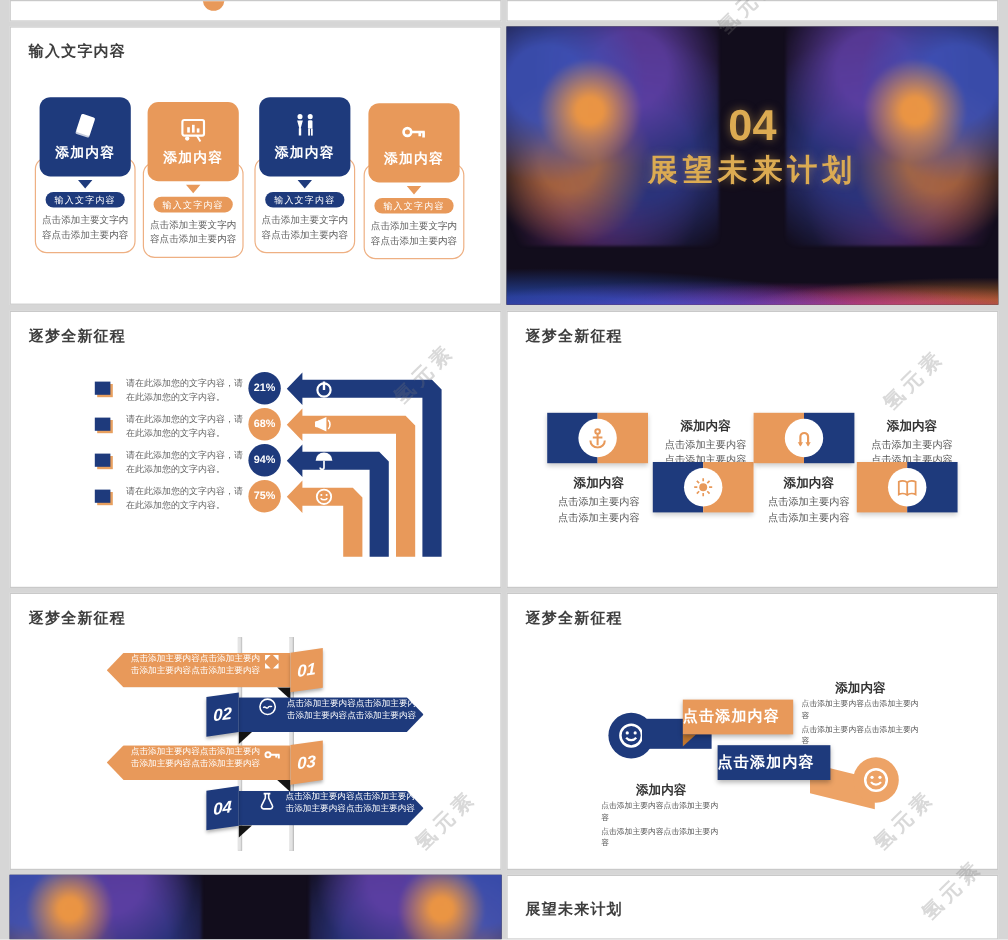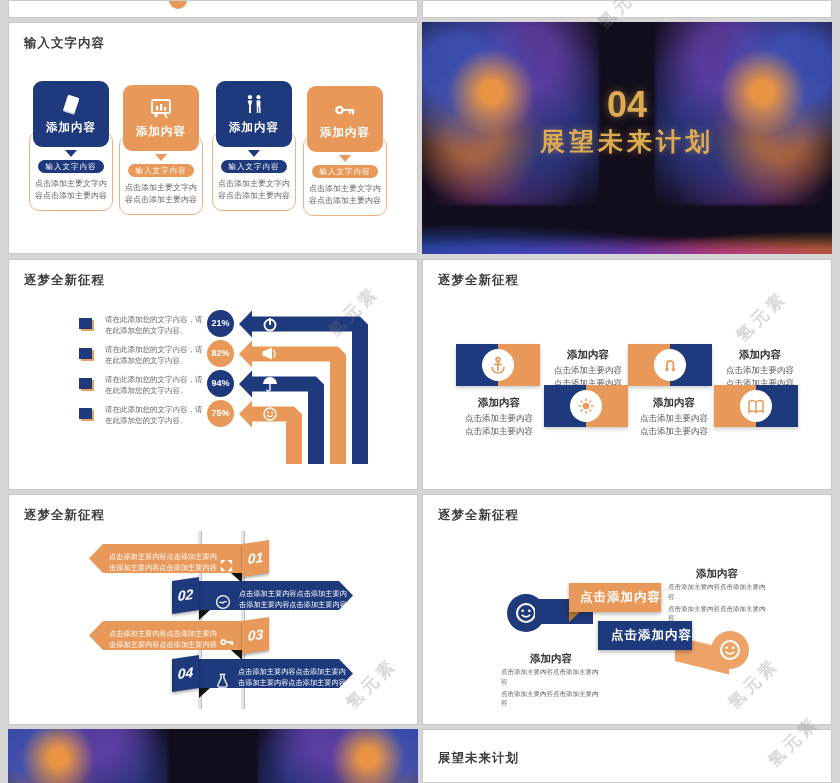--- a/index.html
+++ b/index.html
@@ -46,33 +46,33 @@
   .blk{position:absolute;width:84px;height:42px;box-shadow:0 2px 4px rgba(0,0,0,.2);}
   .blk .half{position:absolute;top:0;bottom:0;width:42px;}
   .blk .l{left:0;} .blk .r{right:0;}
   .half.navy{background:#1e3a7c;} .half.orange{background:#e8995a;}
   .blk .circ{position:absolute;left:26px;top:5px;width:32px;height:32px;border-radius:50%;background:#fff;display:flex;align-items:center;justify-content:center;color:#e8995a;z-index:2;}
   .tb{position:absolute;text-align:center;}
   .tb .h{font-size:10.5px;font-weight:700;color:#333;margin-bottom:2px;}
   .tb .ln{font-size:8.5px;color:#555;line-height:1.55;}
   
   .pole{position:absolute;width:4px;background:#e4e4e4;box-shadow:inset -1px 0 1px rgba(0,0,0,.18);}
-  .ban{position:absolute;height:29px;display:flex;align-items:flex-end;filter:drop-shadow(0 2px 2px rgba(0,0,0,.28));z-index:2;}
+  .ban{position:absolute;height:29px;display:flex;align-items:flex-start;filter:drop-shadow(0 2px 2px rgba(0,0,0,.28));z-index:2;}
   .ban.orange{background:#e8995a;clip-path:polygon(14px 0,100% 0,100% 100%,14px 100%,0 50%);}
   .ban.navy{background:#1e3a7c;clip-path:polygon(0 0,calc(100% - 14px) 0,100% 50%,calc(100% - 14px) 100%,0 100%);}
   .ban .btx{font-size:7.2px;color:#fff;line-height:1.45;width:108px;}
   .tag{position:absolute;width:27px;height:33px;transform:skewY(-8deg);color:#fff;font-size:14px;font-weight:700;font-style:italic;text-align:center;line-height:33px;z-index:3;box-shadow:0 2px 3px rgba(0,0,0,.3);}
   .tag.orange{background:#e8995a;} .tag.navy{background:#1e3a7c;}
   .foldL{position:absolute;width:0;height:0;border-top:10px solid #141414;border-left:11px solid transparent;z-index:1;}
   .foldR{position:absolute;width:0;height:0;border-top:10px solid #141414;border-right:11px solid transparent;z-index:1;}
   
   .rcircle{position:absolute;width:38px;height:38px;border-radius:50%;display:flex;align-items:center;justify-content:center;z-index:1;}
   .rcircle.navy{background:#1e3a7c;} .rcircle.orange{background:#eda366;}
   .ribbon{position:absolute;z-index:1;}
-  .bigban{position:absolute;height:29px;color:#fff;font-size:12.5px;font-weight:700;text-align:right;line-height:29px;letter-spacing:1px;z-index:3;filter:drop-shadow(0 2px 2px rgba(0,0,0,.3));}
+  .bigban{position:absolute;height:29px;color:#fff;font-size:12.5px;font-weight:700;text-align:left;line-height:29px;letter-spacing:1px;z-index:3;filter:drop-shadow(0 2px 2px rgba(0,0,0,.3));}
   .rtb .h{font-size:10.5px;font-weight:700;color:#333;text-align:center;margin-bottom:1px;}
   .rtb .p{font-size:6.5px;color:#555;line-height:1.5;margin-bottom:2px;}
   .rtb{position:absolute;}
   svg{display:block;}
 </style>
 </head>
 <body>
 
 <div class="page">
 
@@ -177,21 +177,21 @@
     <div class="aitem-sq" style="left:70px;top:58px;"></div>
     <div class="aitem-tx" style="left:96px;top:54px;">请在此添加您的文字内容，请在此添加您的文字内容。</div>
     <div class="aitem-sq" style="left:70px;top:88px;"></div>
     <div class="aitem-tx" style="left:96px;top:84px;">请在此添加您的文字内容，请在此添加您的文字内容。</div>
     <div class="aitem-sq" style="left:70px;top:118px;"></div>
     <div class="aitem-tx" style="left:96px;top:114px;">请在此添加您的文字内容，请在此添加您的文字内容。</div>
     <div class="aitem-sq" style="left:70px;top:148px;"></div>
     <div class="aitem-tx" style="left:96px;top:144px;">请在此添加您的文字内容，请在此添加您的文字内容。</div>
 
     <div class="pcircle navy" style="left:198px;top:50px;">21%</div>
-    <div class="pcircle orange" style="left:198px;top:80px;">82%</div>
+    <div class="pcircle orange" style="left:198px;top:80px;">68%</div>
     <div class="pcircle navy" style="left:198px;top:110px;">94%</div>
     <div class="pcircle orange" style="left:198px;top:140px;">75%</div>
 
     <svg width="166" height="158" viewBox="0 0 166 158" style="position:absolute;left:197px;top:48px;">
       <polygon points="33,16 46,2.5 46,8.5 154,8.5 162,16.5 162,156 146,156 146,23.5 46,23.5 46,29.5" fill="#1e3a7c"></polygon>
       <polygon points="33,46 46,32.5 46,38.5 132,38.5 140,46.5 140,156 124,156 124,53.5 46,53.5 46,59.5" fill="#e8995a"></polygon>
       <polygon points="33,76 46,62.5 46,68.5 110,68.5 118,76.5 118,156 102,156 102,83.5 46,83.5 46,89.5" fill="#1e3a7c"></polygon>
       <polygon points="33,106 46,92.5 46,98.5 88,98.5 96,106.5 96,156 80,156 80,113.5 46,113.5 46,119.5" fill="#e8995a"></polygon>
       <g transform="translate(56,8)">
           <circle cx="8" cy="9" r="5.5" fill="none" stroke="#fff" stroke-width="1.8"></circle>

